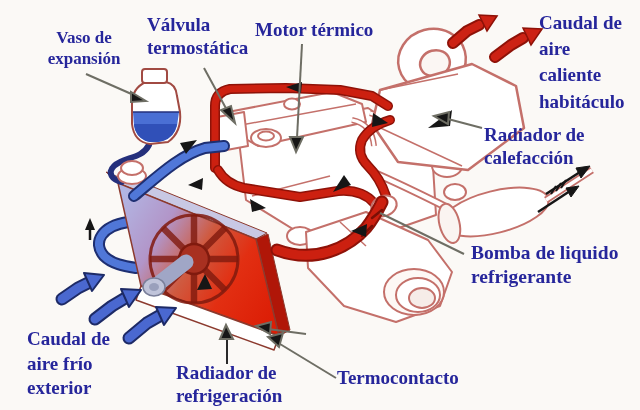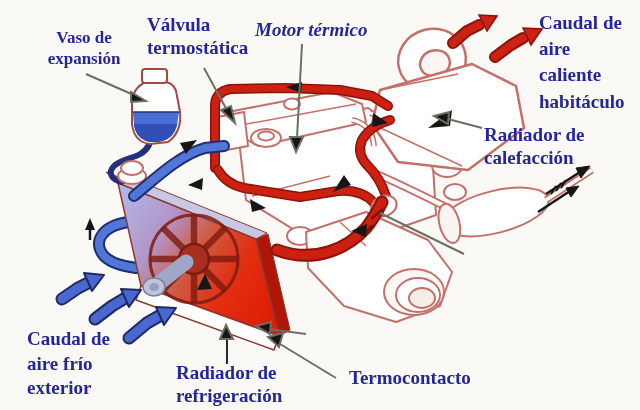--- a/index.html
+++ b/index.html
@@ -196,27 +196,29 @@
     <polygon points="268,337 283,333 279,347"></polygon>
     <line x1="227" y1="364" x2="227" y2="336" stroke="#2a2a2a"></line>
     <polygon points="226,325 220,339 233,339"></polygon>
   </g>
 </svg>
 
 <div class="lbl" style="left:34px;top:28px;width:100px;font-size:17px;text-align:center;">Vaso de
 expansión</div>
 <div class="lbl" style="left:147px;top:13px;width:130px;">Válvula
 termostática</div>
-<div class="lbl" style="left:255px;top:18px;width:150px;font-style:italic;">Motor térmico</div>
+<div class="lbl" style="left:255px;top:18px;width:150px;">Motor térmico</div>
 <div class="lbl" style="left:539px;top:10px;width:100px;line-height:1.38;">Caudal de
 aire
 caliente
 habitáculo</div>
 <div class="lbl" style="left:484px;top:123px;width:150px;">Radiador de
 calefacción</div>
-<div class="lbl" style="left:337px;top:366px;width:160px;margin-left:12px;">Termocontacto</div>
+<div class="lbl" style="left:471px;top:241px;width:170px;font-size:19.5px;line-height:1.25;">Bomba de liquido
+refrigerante</div>
+<div class="lbl" style="left:337px;top:366px;width:160px;">Termocontacto</div>
 <div class="lbl" style="left:176px;top:361px;width:145px;">Radiador de
 refrigeración</div>
 <div class="lbl" style="left:27px;top:327px;width:115px;line-height:1.3;">Caudal de
 aire frío
 exterior</div>
 
 </div>
 
 </body></html>

